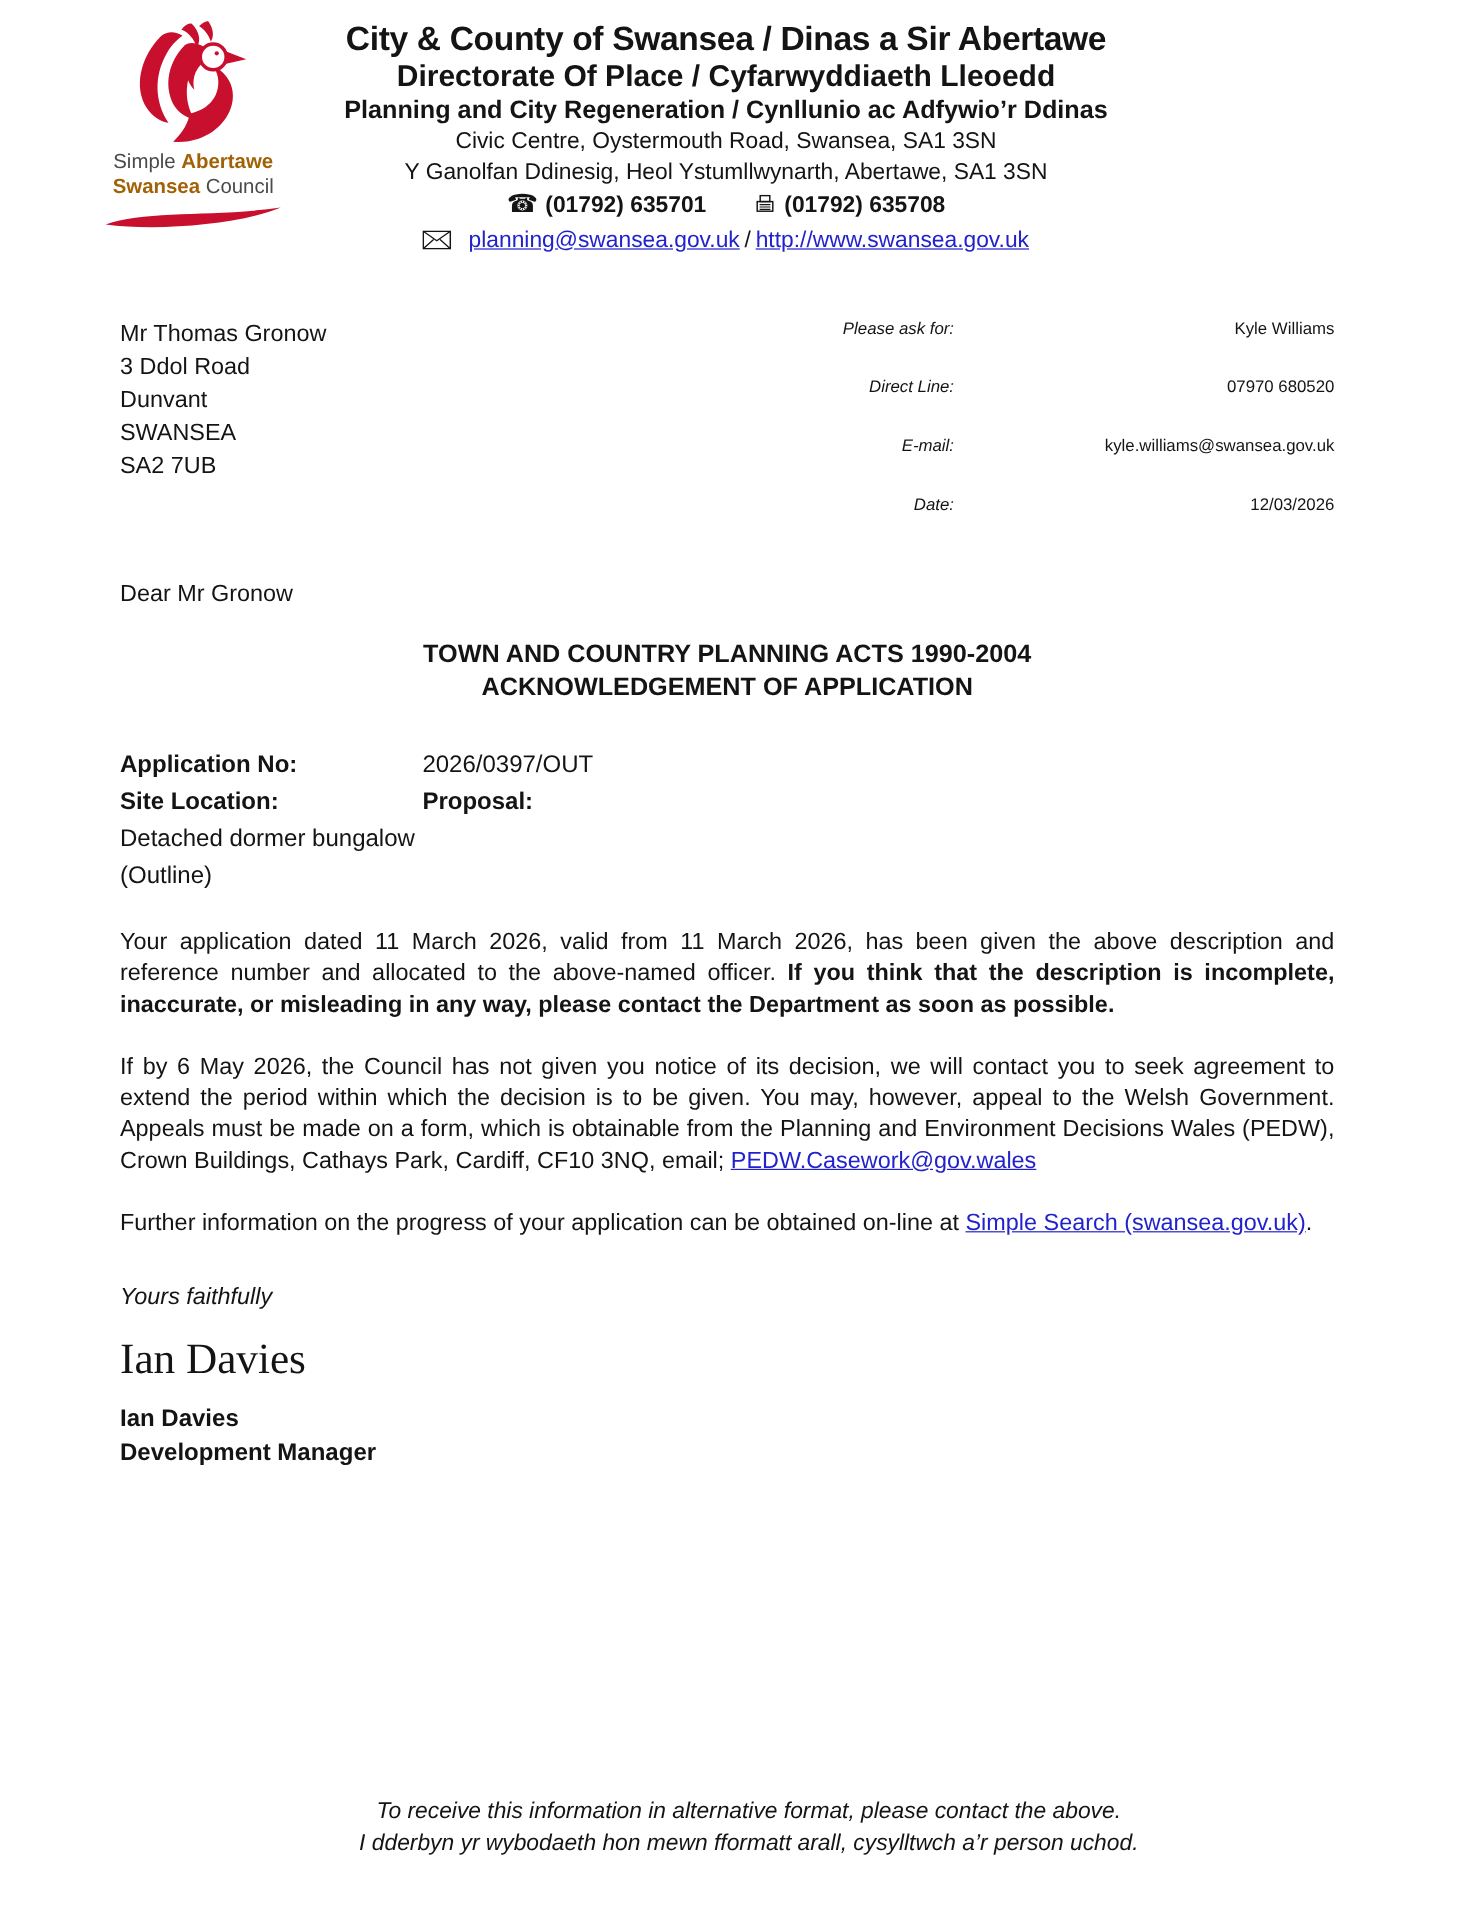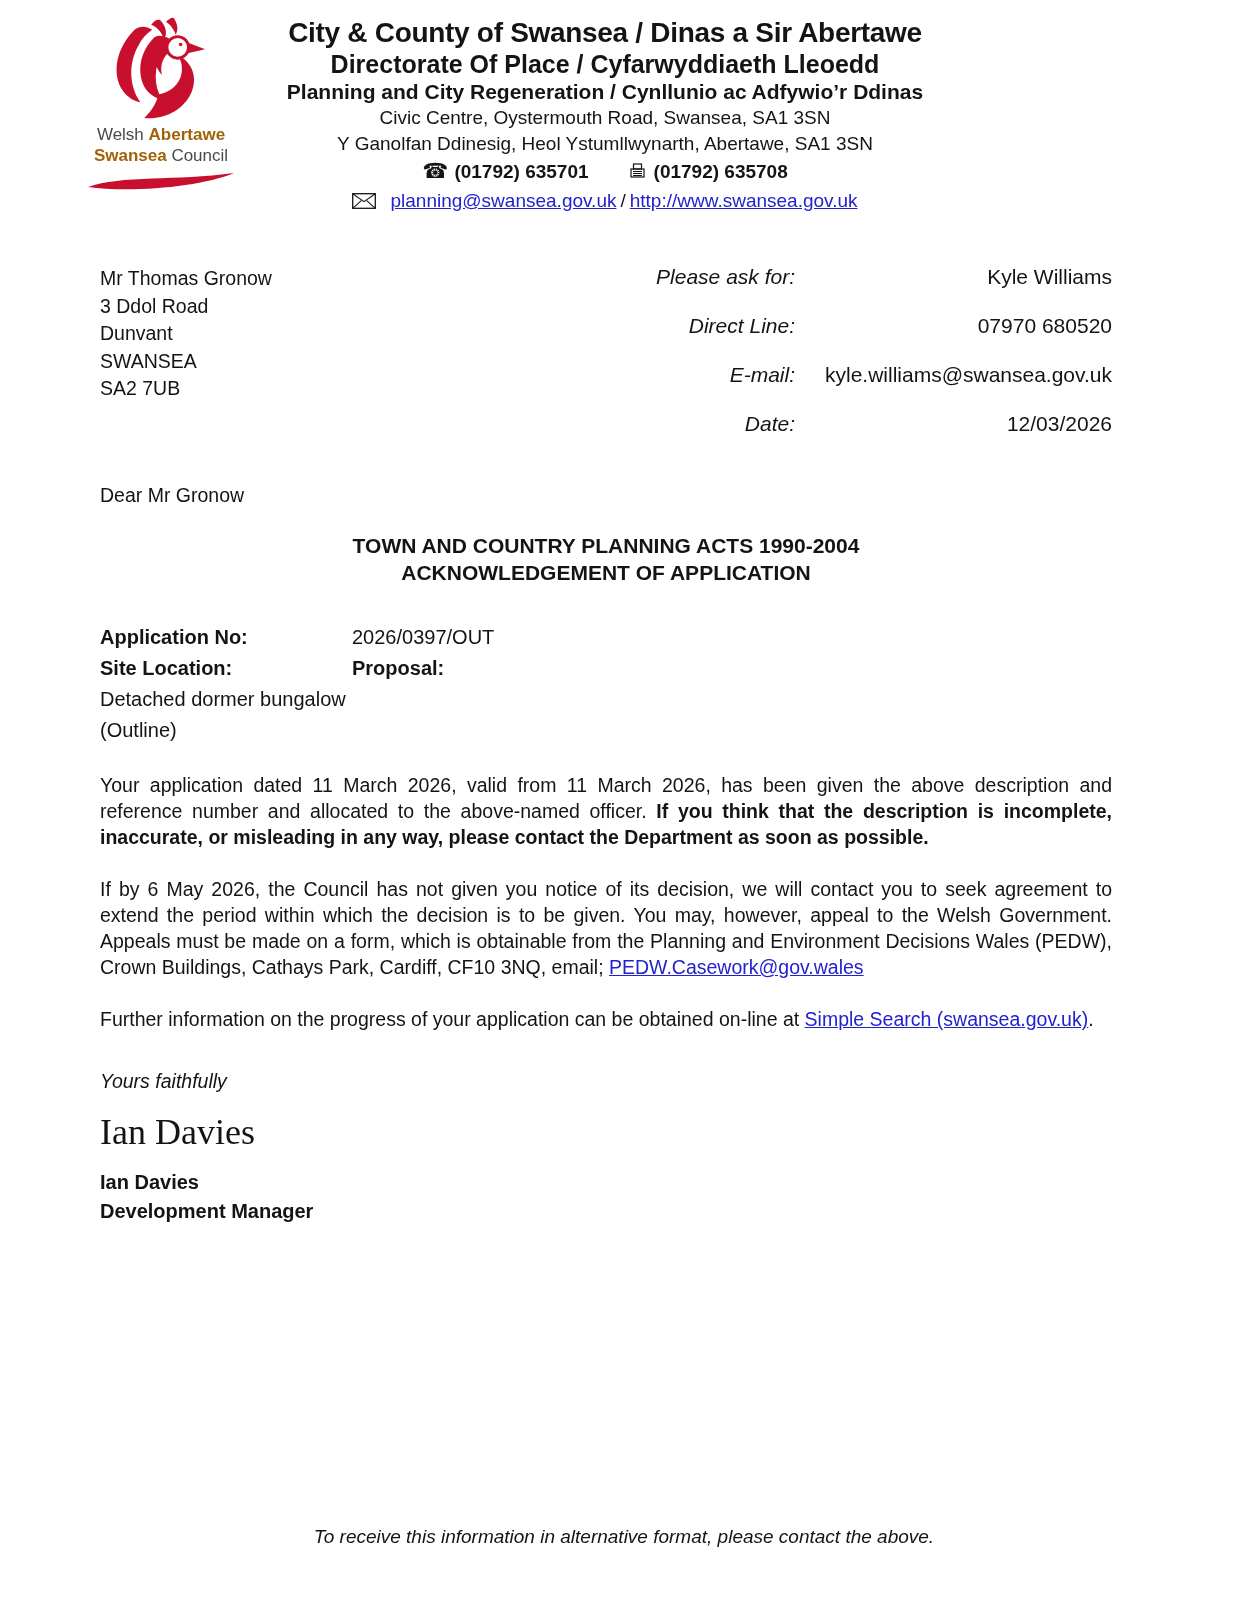--- a/index.html
+++ b/index.html
@@ -26,21 +26,21 @@
   .phone-line .fax-wrap { margin-left:40px; margin-right:8px; position:relative; top:2px; }
   .email-line { font-size:19px; line-height:28px; margin-top:2px; }
   .email-line svg { position:relative; top:2px; margin-right:14px; }
   a.link { color:#2222cc; text-decoration:underline; cursor:pointer; }
   .sep { color:#141414; margin:0 4px; }
 
   
   .meta-row { display:flex; margin:50px 124px 0 100px; }
   .recipient { font-size:19.5px; line-height:27.5px; flex:none; }
   .contact-grid { margin-left:auto; display:grid; grid-template-columns:195px 317px;
-                  grid-auto-rows:26px; row-gap:23px; font-size:21px; align-items:start; }
+                  grid-auto-rows:26px; row-gap:23px; font-size:14px; align-items:start; }
   .contact-grid .lbl { font-style:italic; text-align:right; }
   .contact-grid .val { text-align:right; }
 
   
   .salutation { margin:44px 124px 0 100px; font-size:19.5px; line-height:26px; }
   .subject { margin:24px 124px 0 100px; text-align:center; font-size:21px; font-weight:bold; line-height:27px; }
   .app-table { margin:36px 124px 0 100px; display:grid; grid-template-columns:252px 1fr; font-size:20px; line-height:31px; }
   .app-table .lbl { font-weight:bold; }
   .body-p { margin:26px 124px 0 100px; font-size:19.5px; line-height:26px; text-align:justify; }
   .valediction { margin:36px 124px 0 100px; font-size:19.5px; line-height:26px;font-style:italic; }
@@ -66,21 +66,21 @@
           <path d="M86,42 C98,50 102,64 96,78 C88,96 68,106 48,104 C56,96 61,88 62,80 C74,78 84,70 86,58 C87,52 86,46 82,40 Z"></path>
           <path d="M64,4 C70,10 72,18 68,24 C66,17 61,11 55,9 C58,5 61,3 64,4 Z"></path>
           <path d="M78,2 C82,8 83,14 80,19 C78,13 74,8 70,6 C73,3 76,1 78,2 Z"></path>
         </g>
         <circle cx="82" cy="32" r="11" fill="#ffffff" stroke="#c8102e" stroke-width="3"></circle>
         <polygon points="92,27 110,34 92,38" fill="#c8102e"></polygon>
         <circle cx="85" cy="29" r="1.8" fill="#c8102e"></circle>
       </svg>
       <div class="logo-text">
         <div>
-          <span class="lg-gray">Welsh</span>
+          <span class="lg-gray">Simple</span>
           <span class="lg-red">Abertawe</span>
         </div>
         <div>
           <span class="lg-red">Swansea</span>
           <span class="lg-gray">Council</span>
         </div>
       </div>
       <svg class="swoosh" width="150" height="20" viewBox="0 0 150 20">
         <path d="M2,15 C35,3 90,9 148,1 C115,15 45,21 2,15 Z" fill="#c8102e"></path>
       </svg>
@@ -153,15 +153,16 @@
 
   <div class="valediction">Yours faithfully</div>
   <div class="signature">Ian Davies</div>
   <div class="signer">
     <div>Ian Davies</div>
     <div>Development Manager</div>
   </div>
 
   <div class="footer">
     <div>To receive this information in alternative format, please contact the above.</div>
+    <div>I dderbyn yr wybodaeth hon mewn fformatt arall, cysylltwch a’r person uchod.</div>
   </div>
 
 </div>
 
 </body></html>

